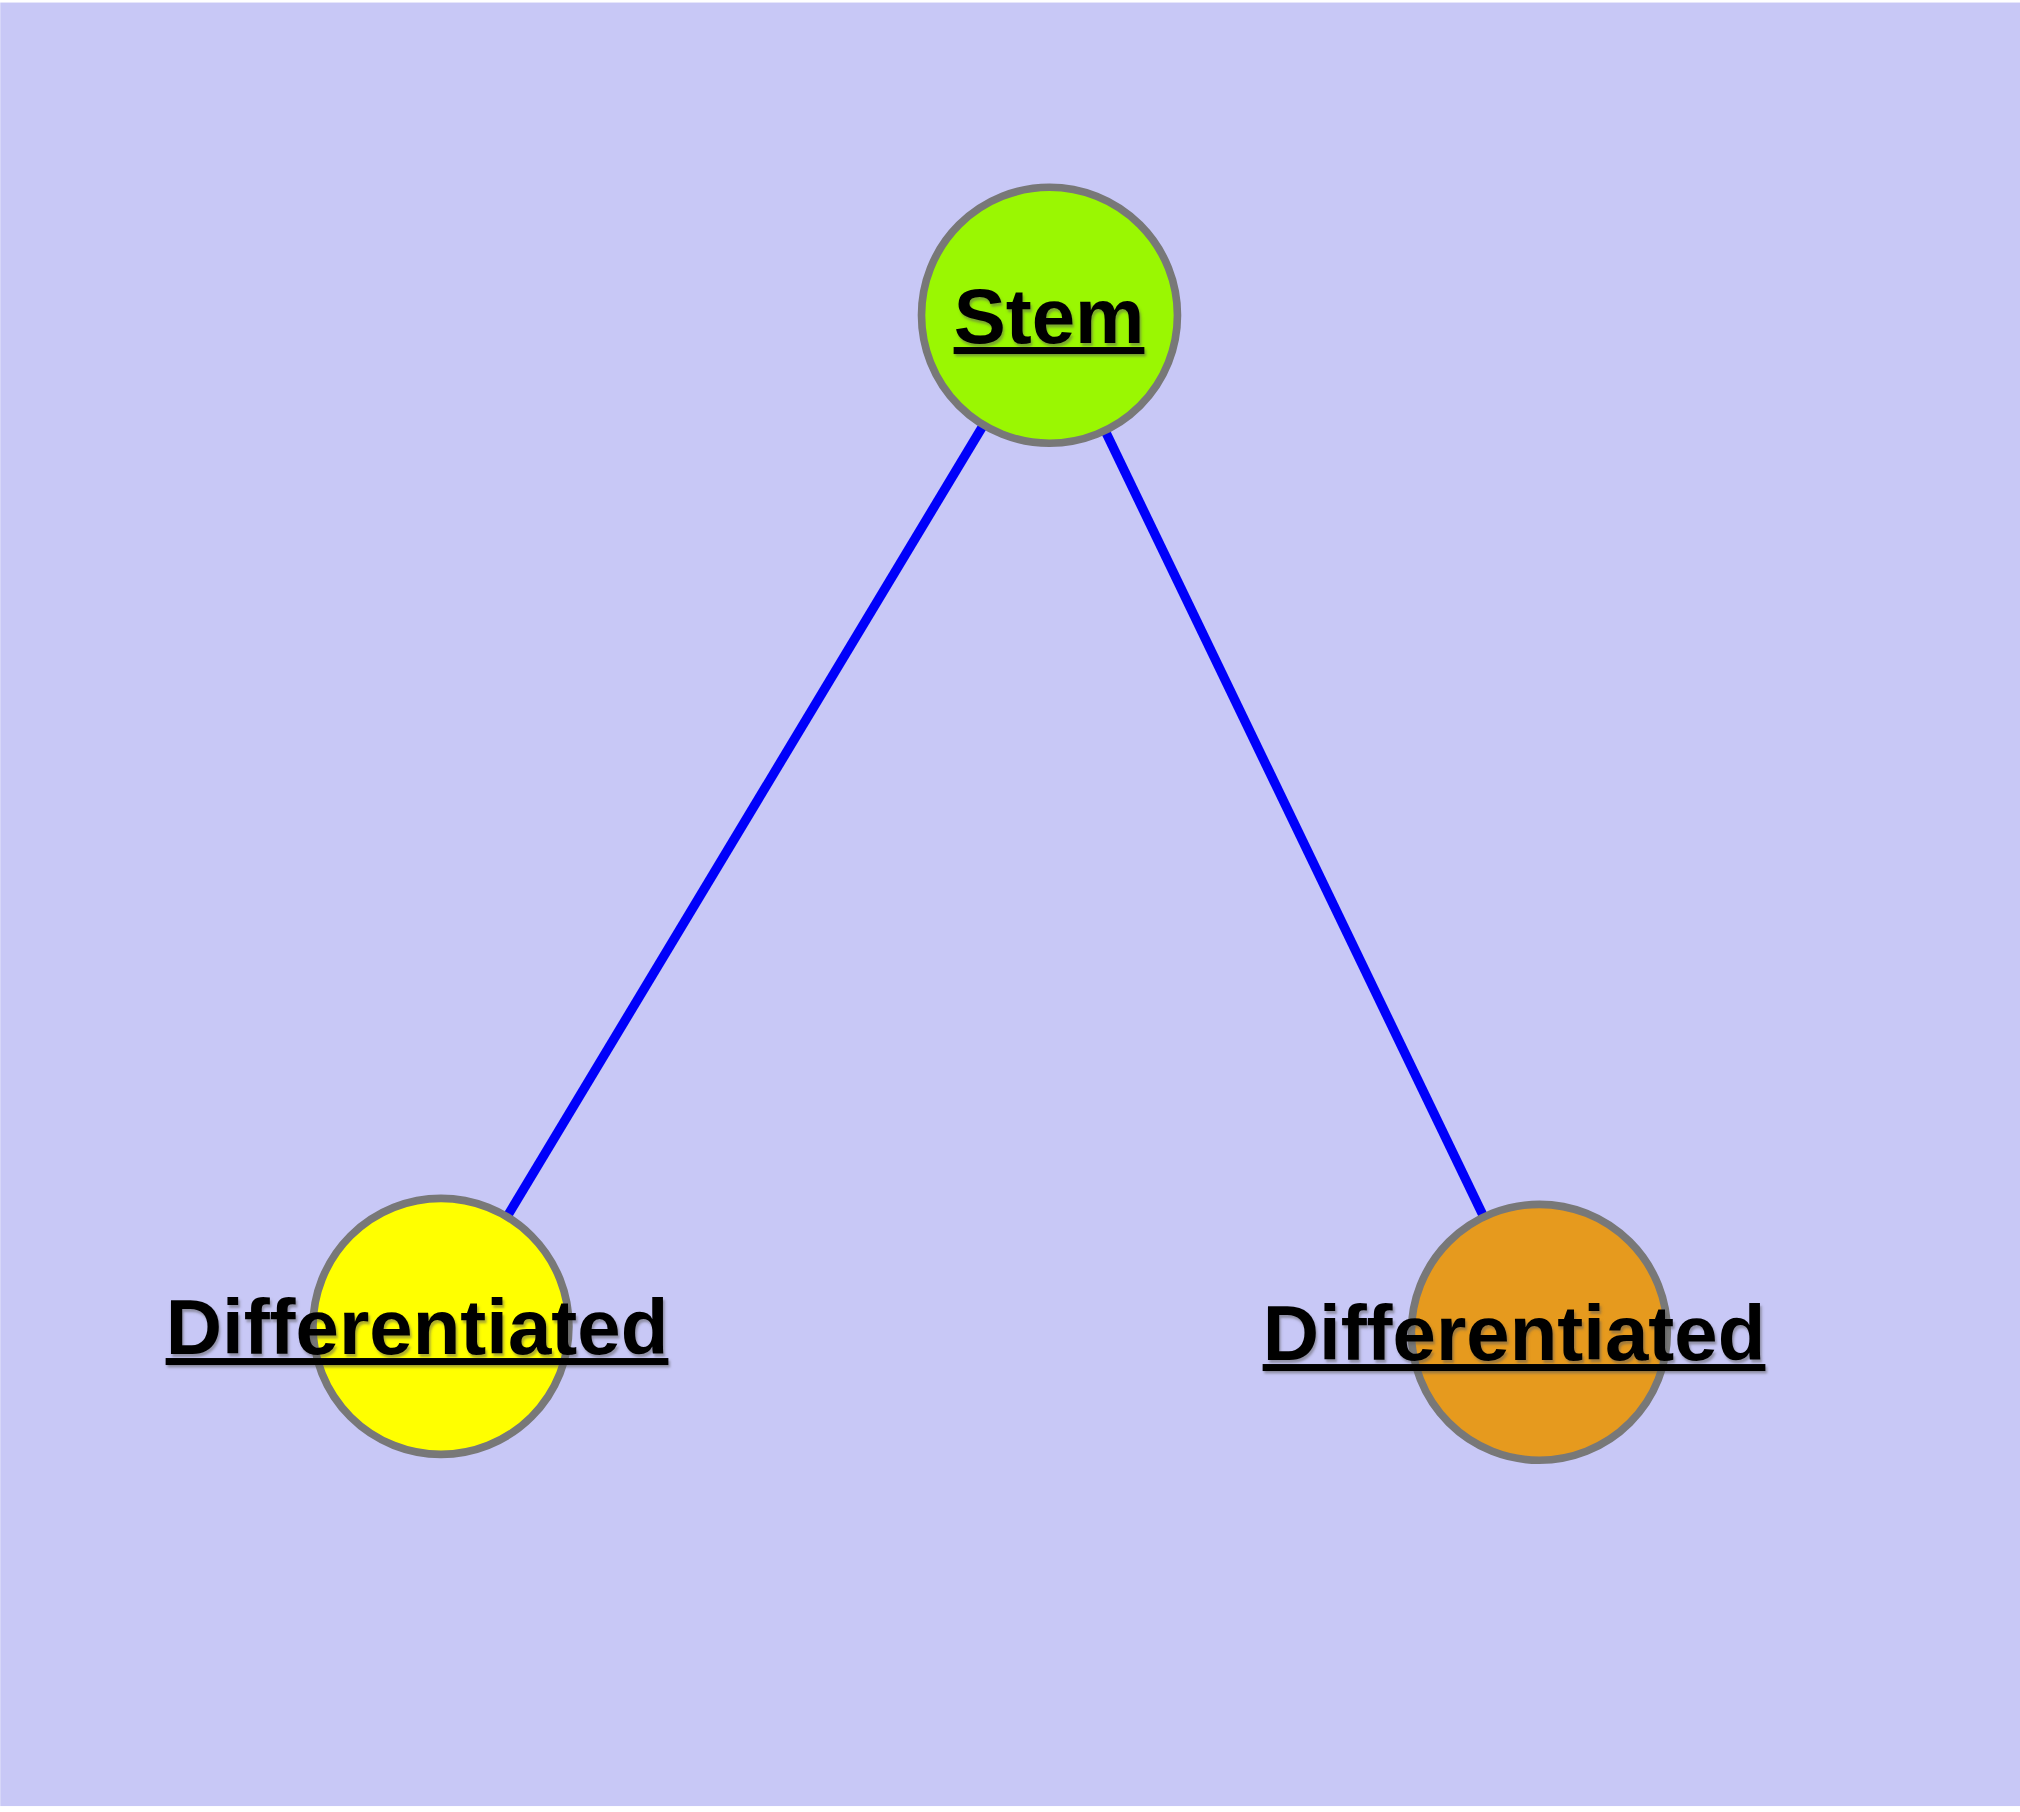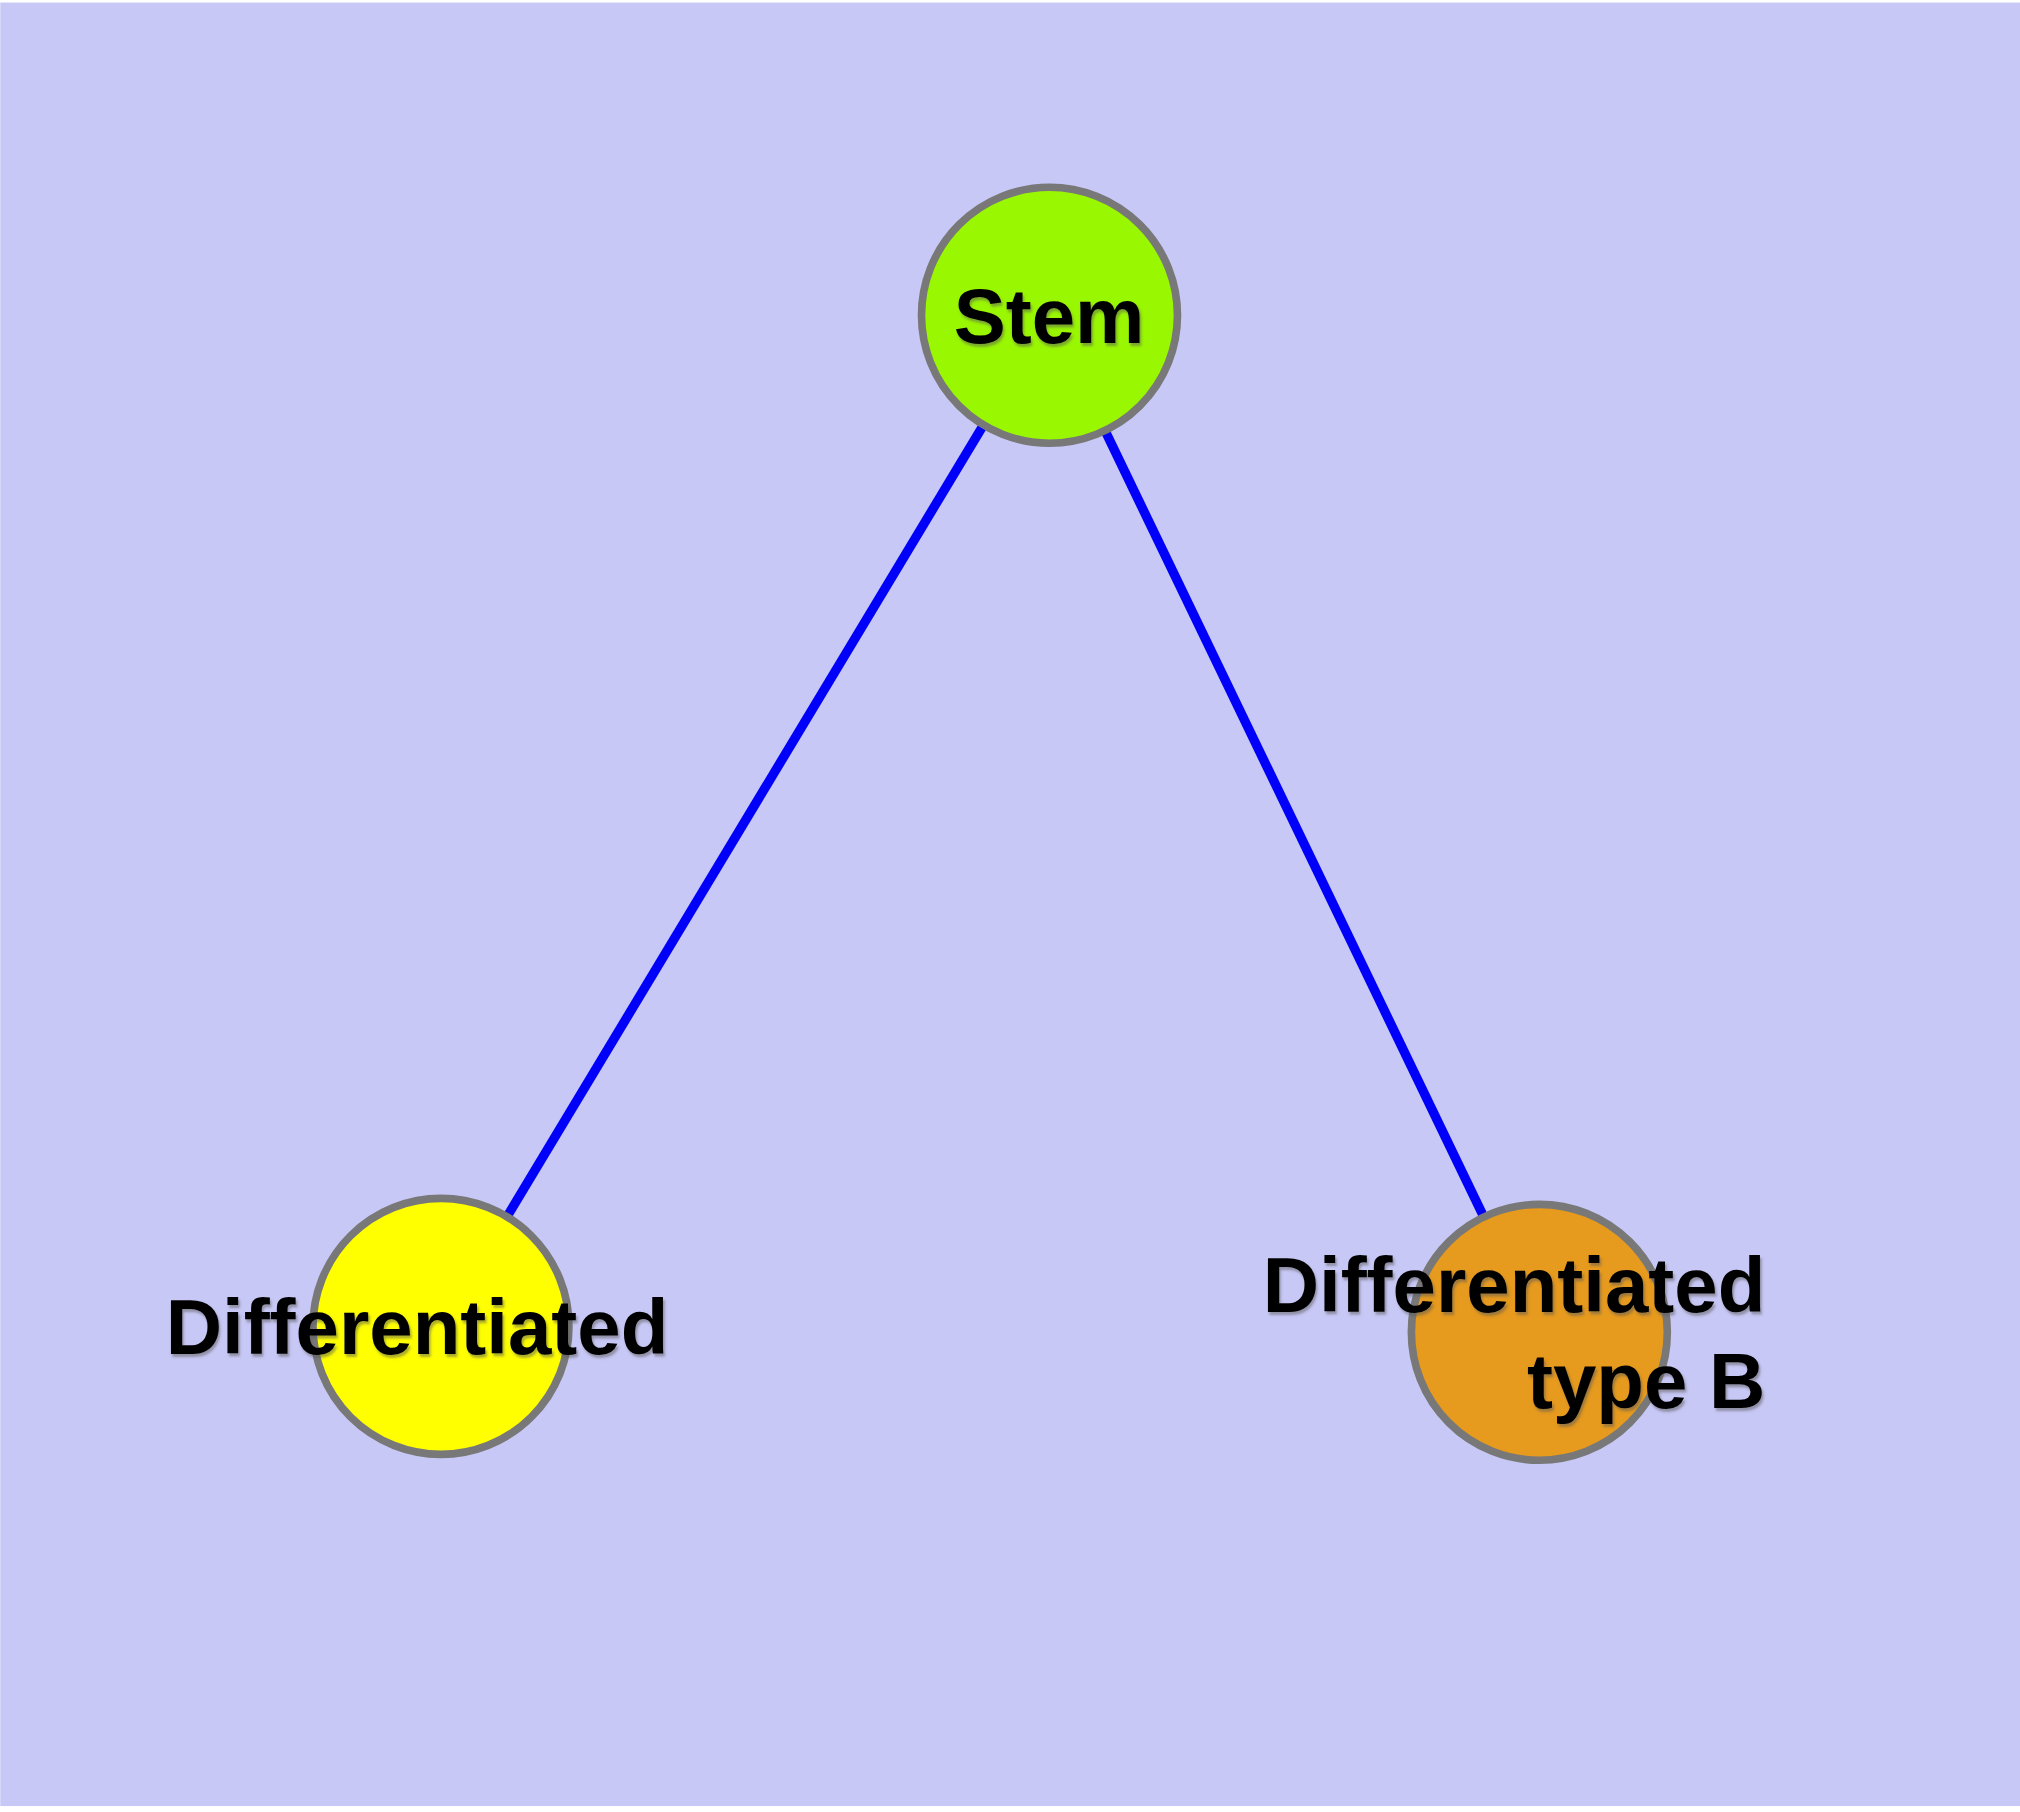--- a/index.html
+++ b/index.html
@@ -19,28 +19,29 @@
     position: absolute;
     left: 0;
     top: 0;
     width: 2021px;
     height: 1812px;
     display: block;
   }
   .node-label {
     position: absolute;
     transform: translate(-50%, -50%);
-    text-align: right;
+    text-align: center;
     font-weight: bold;
     font-size: 78px;
     line-height: 1.23;
     color: #000000;
     white-space: nowrap;
     text-shadow: 1.7px 2.5px 2.5px rgba(90, 90, 90, 0.5);
     pointer-events: none;
+    text-decoration: underline;
   }
   .label-stem   { left: 1049px; top: 317px;  }
   .label-type-a { left: 417px;  top: 1328px; }
   .label-type-b { left: 1514px; top: 1334px; }
 </style>
 </head>
 <body>
 
 <div class="stage">
 
@@ -59,17 +60,16 @@
   <div class="node-label label-stem">
     <span>Stem</span>
   </div>
 
   <div class="node-label label-type-a">
     <div>Differentiated</div>
   </div>
 
   <div class="node-label label-type-b">
     <div>Differentiated</div>
-    <div>type B</div>
   </div>
 
 </div>
 
 
 </body></html>

